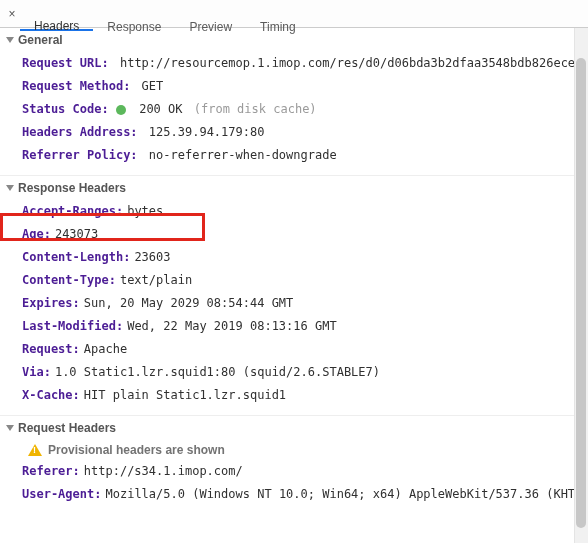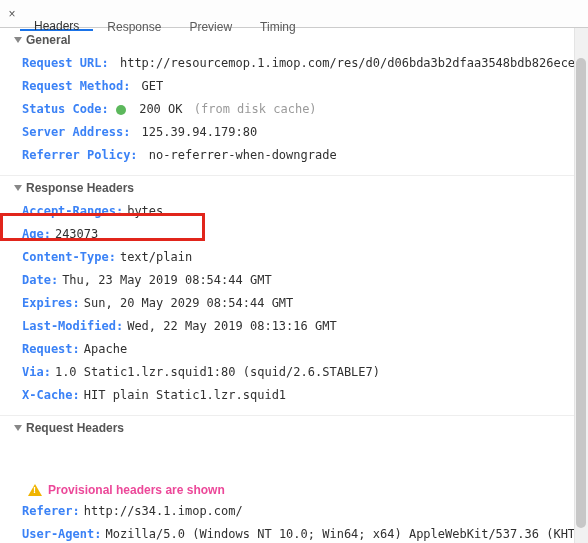--- a/index.html
+++ b/index.html
@@ -42,21 +42,21 @@
     margin-bottom: -1px;
   }
   .pane {
     height: 513px;
     overflow-y: auto;
     padding-right: 4px;
   }
   .section-header {
     display: flex;
     align-items: center;
-    padding: 5px 14px;
+    padding: 5px 6px;
     border-top: 1px solid #eee;
     color: #555;
     font-weight: bold;
     cursor: pointer;
   }
   .section-header:first-child { border-top: none; }
   .tri {
     display: inline-block;
     width: 0; height: 0;
     border-left: 4px solid transparent;
@@ -68,21 +68,21 @@
   .rows { padding: 0 0 8px 22px; }
   .row {
     padding: 3px 0;
     font-family: Consolas, "Lucida Console", monospace;
     font-size: 12px;
     line-height: 17px;
     white-space: nowrap;
   }
   .label {
     font-weight: bold;
-    color: #3b82f6;
+    color: #4c1d95;
   }
   .value {
     color: #303030;
     margin-left: 4px;
   }
   .status-dot {
     display: inline-block;
     width: 10px; height: 10px;
     border-radius: 50%;
     background: #5cb85c;
@@ -100,23 +100,22 @@
     border: 3px solid #e1251b;
     pointer-events: none;
   }
   
   .warn-row {
     display: flex;
     align-items: center;
     gap: 6px;
     font-family: "Segoe UI", Arial, sans-serif;
     font-weight: bold;
-    color: #ec4899;
+    color: #737373;
     padding: 3px 0 3px 6px;
-    margin-top: 40px;
   }
   .warn-icon {
     width: 0; height: 0;
     border-left: 7px solid transparent;
     border-right: 7px solid transparent;
     border-bottom: 12px solid #f0b400;
     position: relative;
   }
   .warn-icon::after {
     content: "!";
@@ -170,38 +169,38 @@
       <span class="label">Request Method:</span>
       <span class="value">GET</span>
     </div>
     <div class="row">
       <span class="label">Status Code:</span>
       <span class="status-dot"></span>
       <span class="value">200 OK</span>
       <span class="value muted">(from disk cache)</span>
     </div>
     <div class="row">
-      <span class="label">Server Address:</span>
+      <span class="label">Headers Address:</span>
       <span class="value">125.39.94.179:80</span>
     </div>
     <div class="row">
       <span class="label">Referrer Policy:</span>
       <span class="value">no-referrer-when-downgrade</span>
     </div>
   </div>
 
   <div class="section-header">
     <span class="tri"></span>
     <span>Response Headers</span>
   </div>
   <div class="rows" id="resp-rows">
       <div class="row"><span class="label">Accept-Ranges:</span><span class="value">bytes</span></div>
       <div class="row"><span class="label">Age:</span><span class="value">243073</span></div>
+      <div class="row"><span class="label">Content-Length:</span><span class="value">23603</span></div>
       <div class="row"><span class="label">Content-Type:</span><span class="value">text/plain</span></div>
-      <div class="row"><span class="label">Date:</span><span class="value">Thu, 23 May 2019 08:54:44 GMT</span></div>
       <div class="row"><span class="label">Expires:</span><span class="value">Sun, 20 May 2029 08:54:44 GMT</span></div>
       <div class="row"><span class="label">Last-Modified:</span><span class="value">Wed, 22 May 2019 08:13:16 GMT</span></div>
       <div class="row"><span class="label">Request:</span><span class="value">Apache</span></div>
       <div class="row"><span class="label">Via:</span><span class="value">1.0 Static1.lzr.squid1:80 (squid/2.6.STABLE7)</span></div>
       <div class="row"><span class="label">X-Cache:</span><span class="value">HIT plain Static1.lzr.squid1</span></div>
     </div>
 
   <div class="section-header">
     <span class="tri"></span>
     <span>Request Headers</span>

